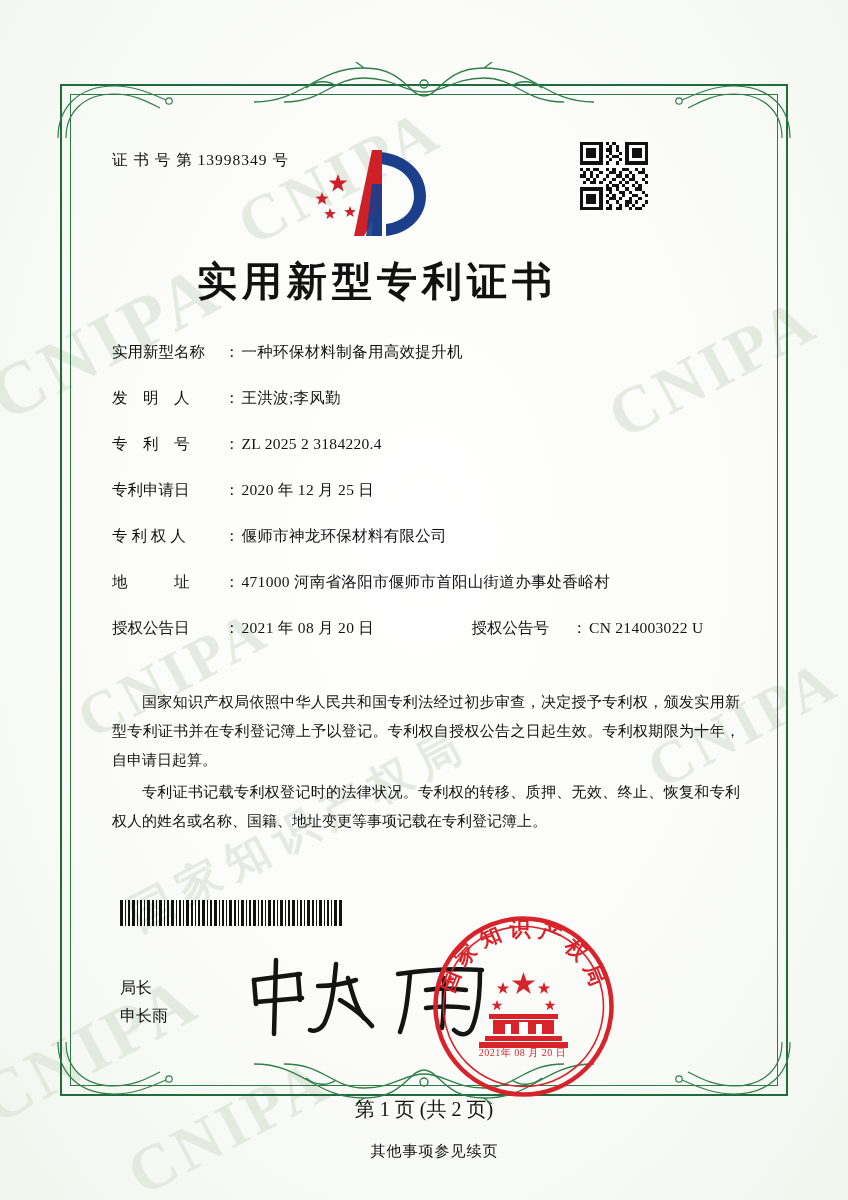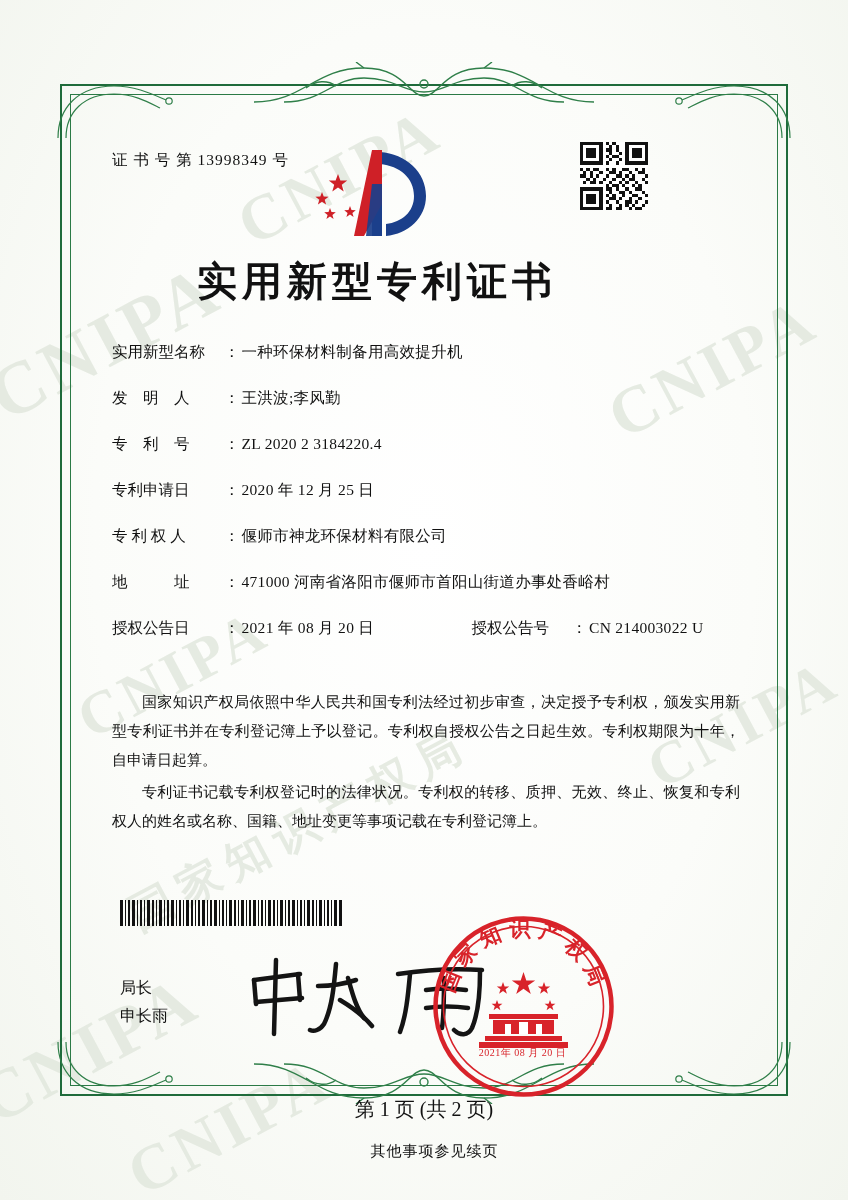--- a/index.html
+++ b/index.html
@@ -438,21 +438,21 @@
         <span class="field-value">一种环保材料制备用高效提升机</span>
       </div>
       <div class="field-row">
         <span class="field-label">发　明　人</span>
         <span class="field-colon">：</span>
         <span class="field-value">王洪波;李风勤</span>
       </div>
       <div class="field-row">
         <span class="field-label">专　利　号</span>
         <span class="field-colon">：</span>
-        <span class="field-value">ZL 2020 2 3184220.4</span>
+        <span class="field-value">ZL 2025 2 3184220.4</span>
       </div>
       <div class="field-row">
         <span class="field-label">专利申请日</span>
         <span class="field-colon">：</span>
         <span class="field-value">2020 年 12 月 25 日</span>
       </div>
       <div class="field-row">
         <span class="field-label">专 利 权 人</span>
         <span class="field-colon">：</span>
         <span class="field-value">偃师市神龙环保材料有限公司</span>

